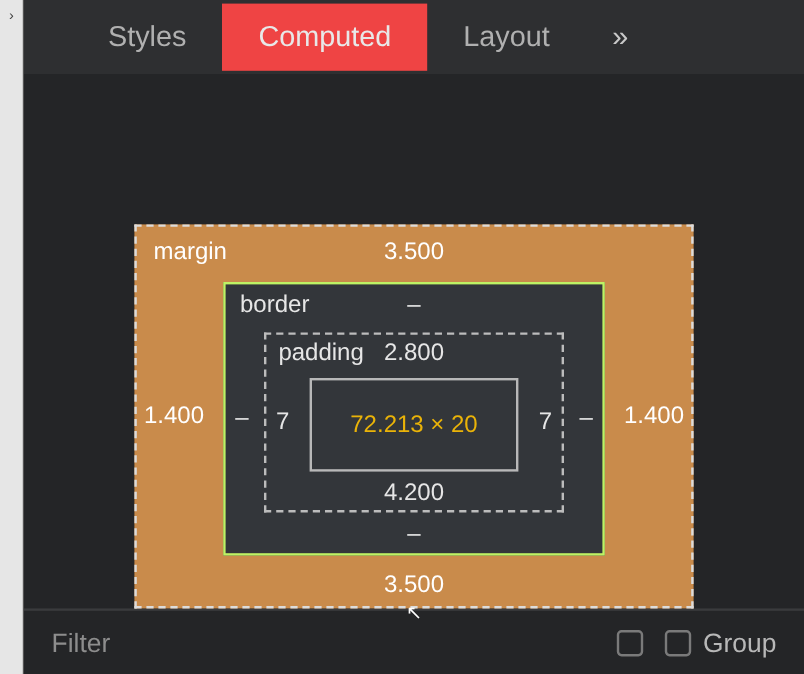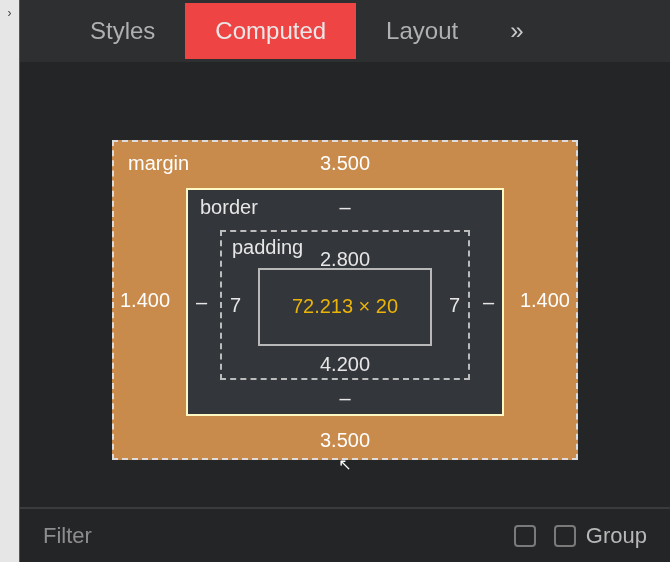--- a/index.html
+++ b/index.html
@@ -56,21 +56,21 @@
   }
   .tab-overflow {
     padding: 14px 22px;
     color: #c8c8c8;
     font-size: 24px;
     cursor: pointer;
   }
   .box-area {
     flex: 1;
     display: flex;
-    align-items: center;
+    align-items: flex-end;
     justify-content: center;
     padding-top: 30px;
     background: #242527;
   }
   .margin-box {
     position: relative;
     width: 466px;
     height: 320px;
     background: #c98b4b;
     border: 2px dashed #dcdcdc;
@@ -111,41 +111,41 @@
     transform: translateY(-50%);
     font-size: 20px;
   }
   .border-box {
     position: absolute;
     top: 46px;
     bottom: 42px;
     left: 72px;
     right: 72px;
     background: #33363a;
-    border: 2px solid #fef9c3;
+    border: 2px solid #bef264;
     color: #e6e6e6;
   }
   .border-box .bx-label { top: 6px; left: 12px; }
   .border-box .bx-top { top: 6px; }
   .border-box .bx-bottom { bottom: 4px; }
   .border-box .bx-left { left: 8px; }
   .border-box .bx-right { right: 8px; }
   .padding-box {
     position: absolute;
     top: 40px;
     bottom: 34px;
     left: 32px;
     right: 32px;
     background: #33363a;
     border: 2px dashed #bcbcbc;
     color: #e6e6e6;
     text-decoration: underline;
   }
   .padding-box .bx-label { top: 4px; left: 10px; }
-  .padding-box .bx-top { top: 16px; }
+  .padding-box .bx-top { top: 4px; }
   .padding-box .bx-bottom { bottom: 2px; }
   .padding-box .bx-left { left: 8px; }
   .padding-box .bx-right { right: 8px; }
   .content-box {
     position: absolute;
     top: 36px;
     bottom: 32px;
     left: 36px;
     right: 36px;
     background: #33363a;

